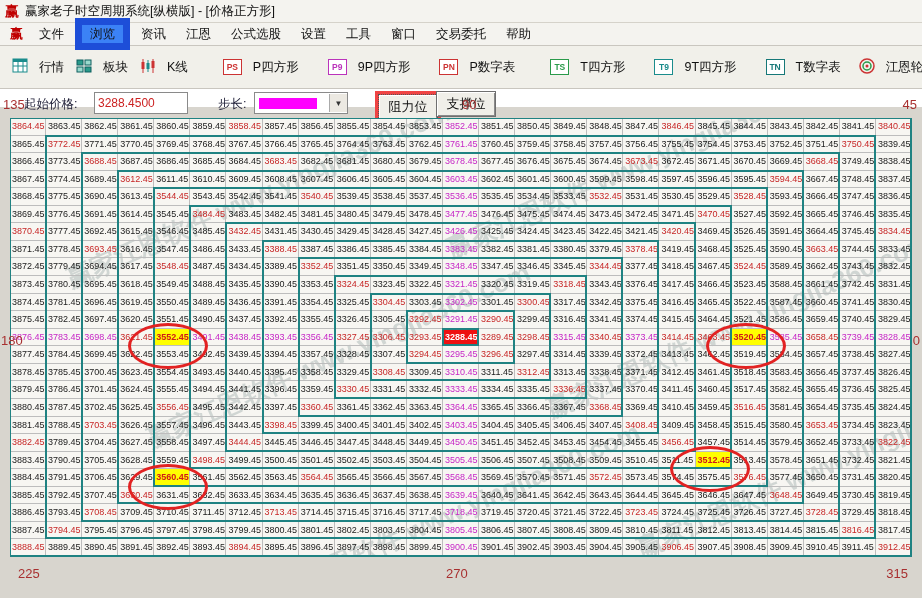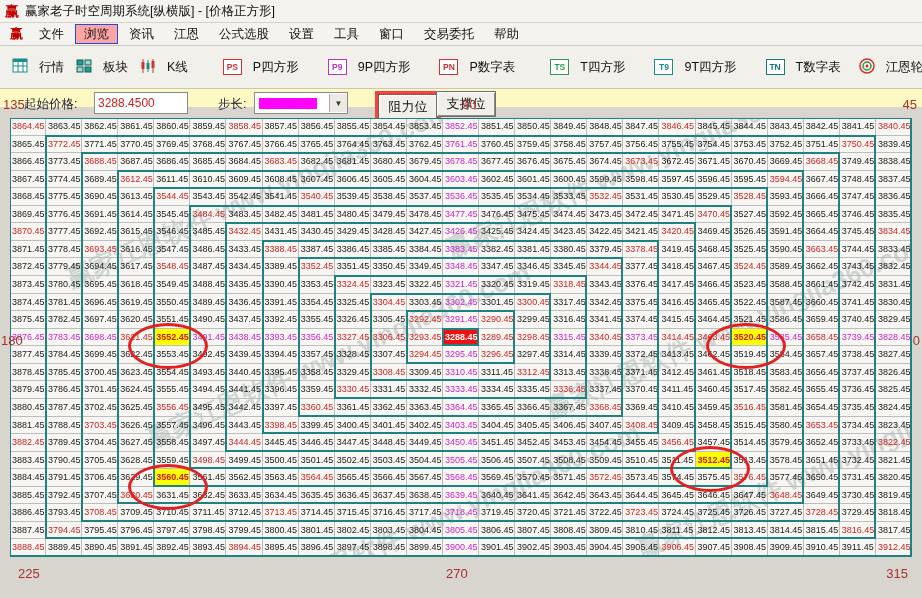--- a/index.html
+++ b/index.html
@@ -2,27 +2,27 @@
 <html><head>
 <meta charset="utf-8">
 <style>
   html,body{margin:0;padding:0;background:#888;}
   .window{position:relative;width:922px;height:598px;background:#d8d5ce;font-family:"Liberation Sans","DejaVu Sans",sans-serif;overflow:hidden;}
   .titlebar{height:22px;background:#f4f3ef;border-bottom:1px solid #d5d2ca;display:flex;align-items:center;gap:6px;padding-left:5px;font-size:12.5px;color:#111;}
   .logo{color:#c00000;font-weight:bold;font-size:14px;line-height:14px;}
   .menubar{height:22px;background:#f4f3ef;border-bottom:1px solid #c9c6bf;display:flex;align-items:center;padding-left:4px;font-size:12.5px;color:#111;}
   .menu-logo{color:#c00000;font-weight:bold;font-size:13px;padding:0 6px;}
   .menu-item{padding:2px 8px;margin:0 1px;border:1px solid transparent;}
-  .menu-item.active{border:1px solid #1d4ed8;background:#fca5a5;}
+  .menu-item.active{border:7px solid #1d4ed8;background:#3b82f6;}
   .toolbar{height:42px;background:#f1f0ea;border-bottom:1px solid #c9c6bf;display:flex;align-items:center;padding-left:6px;font-size:12.5px;color:#111;}
   .tb{display:flex;align-items:center;gap:11px;padding:4px 6px;white-space:nowrap;}
   .sep{width:1px;height:24px;background:#c8c5be;margin:0 3px;}
   .badge{display:inline-flex;align-items:center;justify-content:center;width:17px;height:14px;border:1px solid currentColor;font-size:8.5px;font-weight:bold;background:#fff;margin-left:17px;}
   .ic{display:inline-block;}
-  .controls{position:relative;height:18px;background:#fef9c3;font-size:12.5px;}
+  .controls{position:relative;height:18px;background:#ffffff;font-size:12.5px;}
   .corner-label{position:absolute;color:#a83030;font-size:13px;}
   .ctl-label{color:#202038;font-weight:normal;}
   .price-input{position:absolute;left:94px;top:3px;width:86px;height:18px;border:1px solid #8a8a8a;background:#fff;color:#cc2222;font-size:12px;padding:1px 3px;font-family:"Liberation Sans","DejaVu Sans",sans-serif;}
   .step-combo{position:absolute;left:254px;top:3px;width:92px;height:20px;background:#fff;border:1px solid #8a8a8a;display:flex;align-items:center;}
   .step-swatch{width:58px;height:11px;margin-left:4px;}
   .combo-btn{margin-left:auto;width:17px;height:18px;background:#ece9e2;border-left:1px solid #aaa;font-size:8px;display:flex;align-items:center;justify-content:center;color:#333;}
   .push-btn{position:absolute;top:2px;width:58px;height:24px;background:#f0efe9;border:1px solid #6f6f6f;box-shadow:inset 1px 1px 0 #ffffff, inset -1px -1px 0 #8a8a8a;font-size:13px;display:flex;align-items:center;justify-content:center;color:#111;}
   .push-btn.focused{outline:1px dotted #555;outline-offset:-4px;border:4px solid #ef4444;}
   .heading{position:absolute;left:495px;top:2px;width:400px;text-align:center;font-size:19px;font-weight:bold;color:#e320e3;letter-spacing:1px;text-shadow:2px 2px 1px rgba(110,110,110,.55);}
   .gridwrap{position:absolute;left:10px;top:118px;width:902px;height:439px;background:#f7f6f2;overflow:hidden;}

